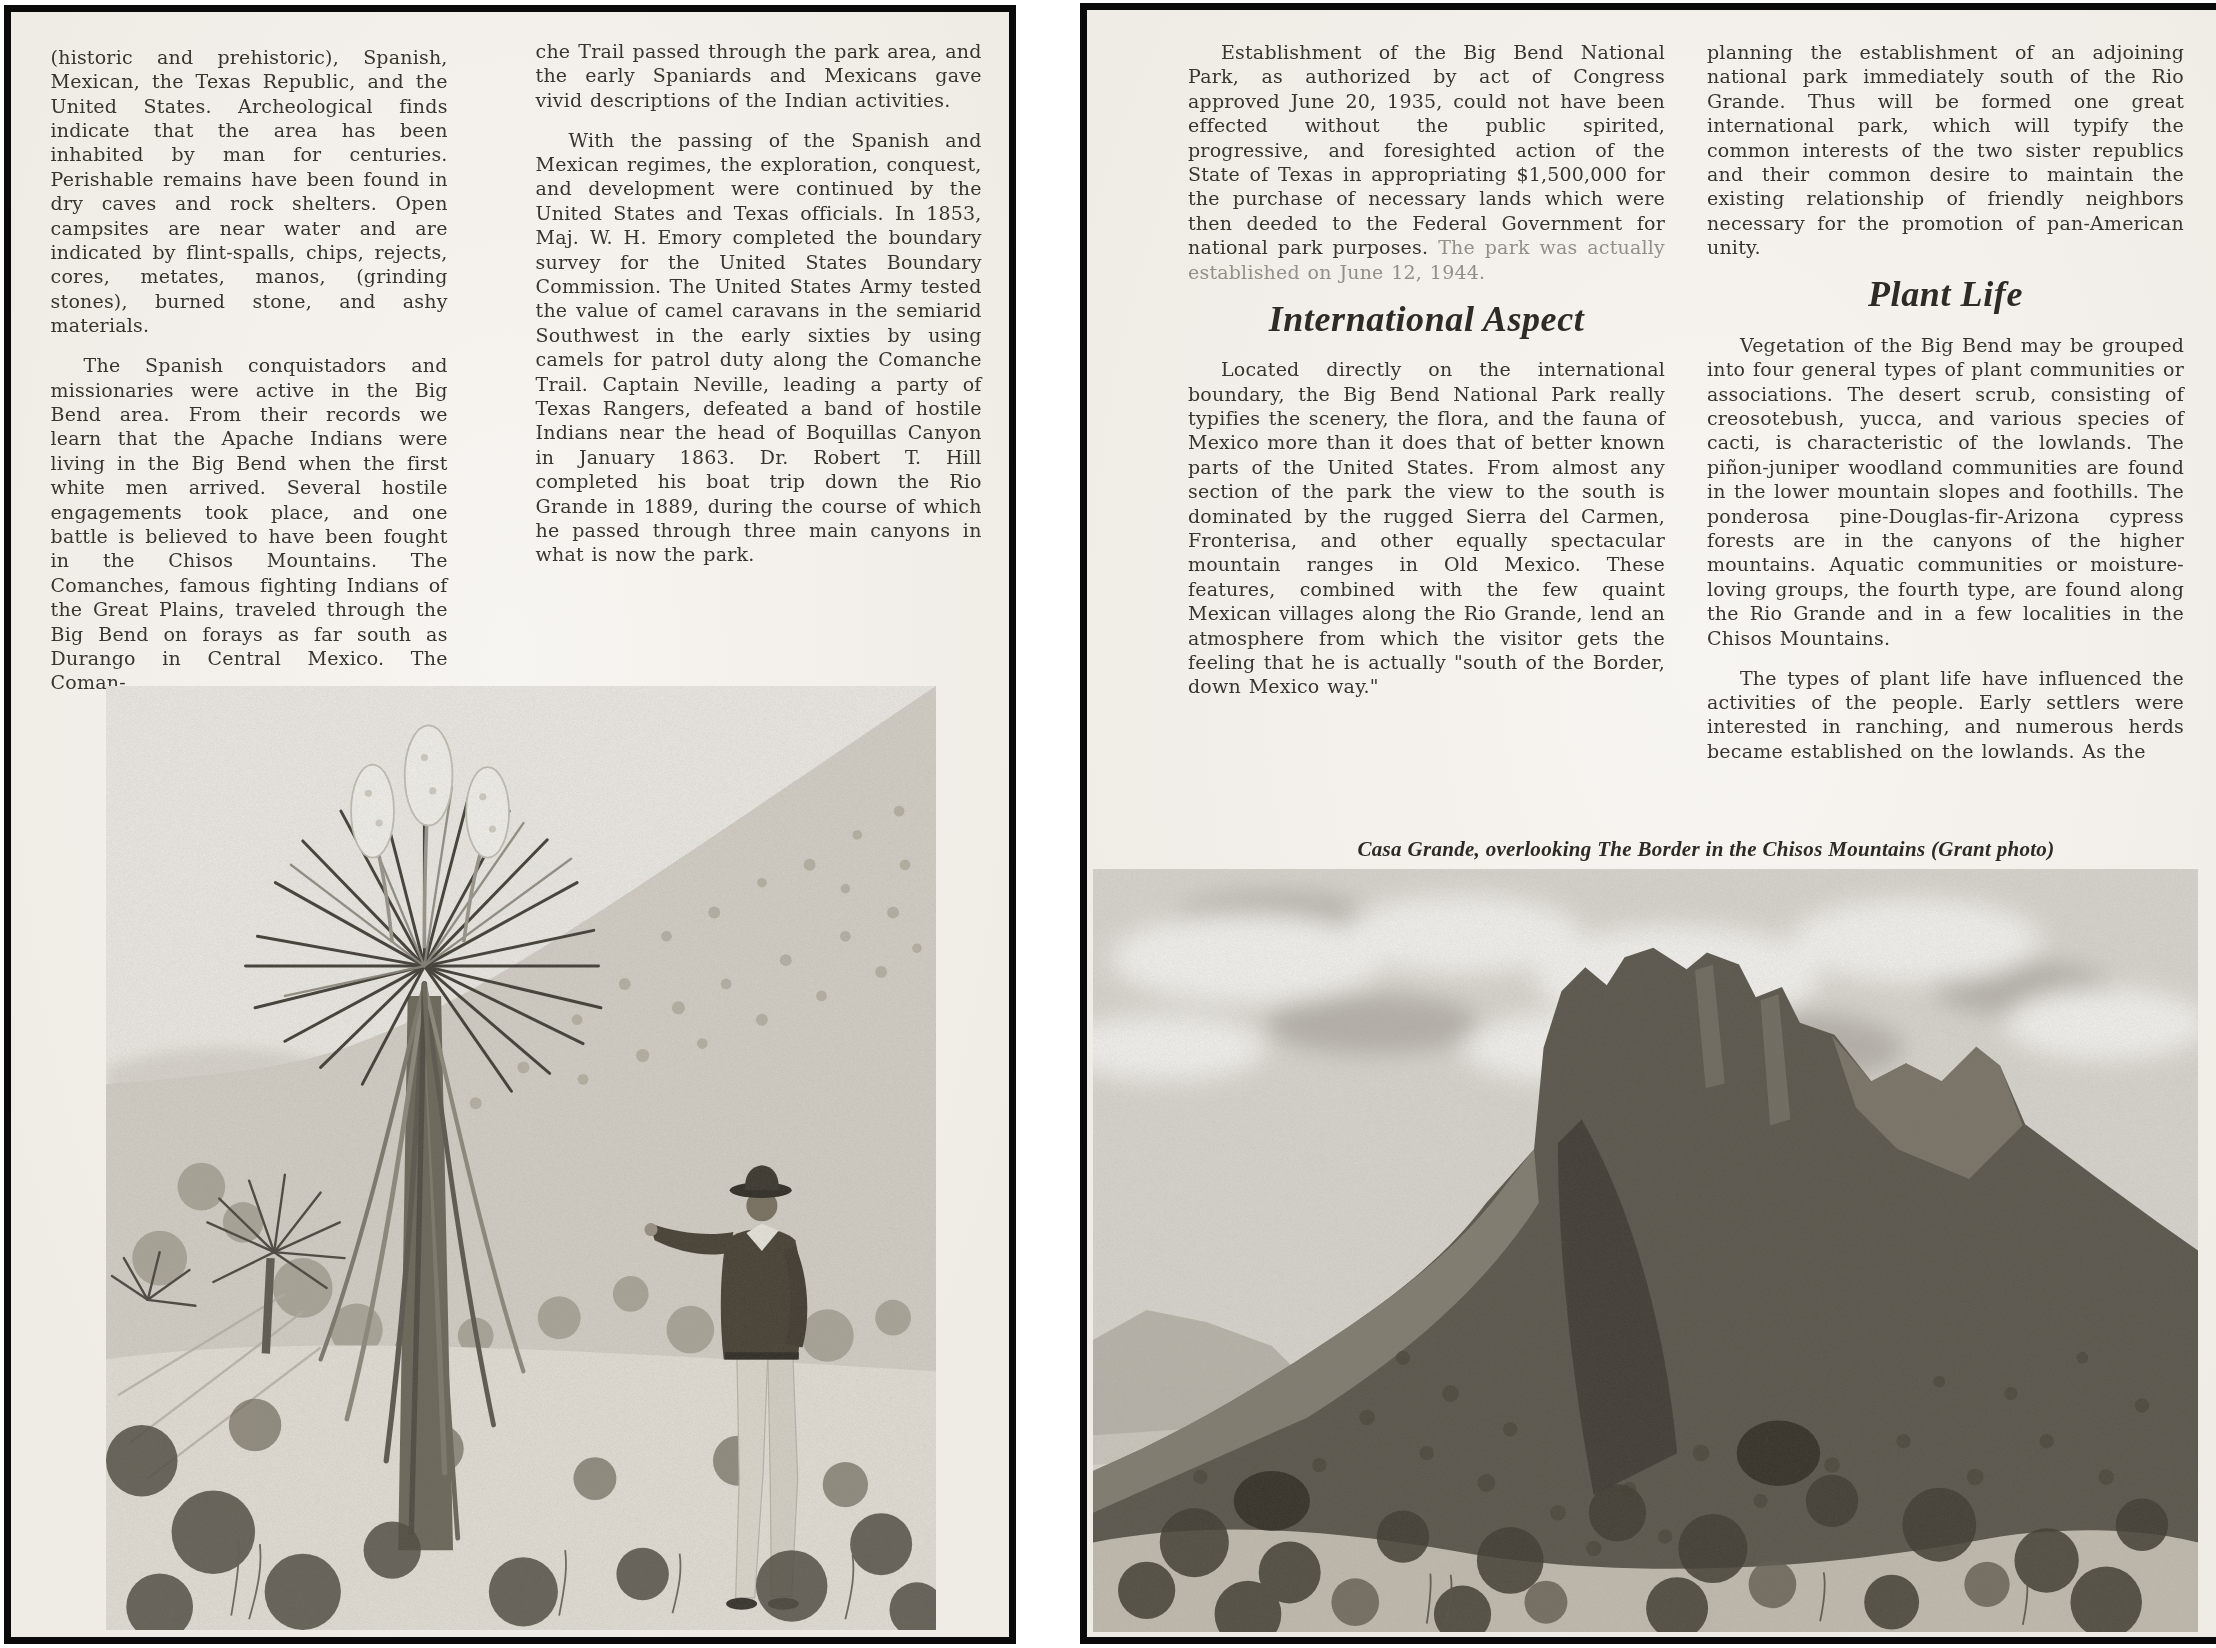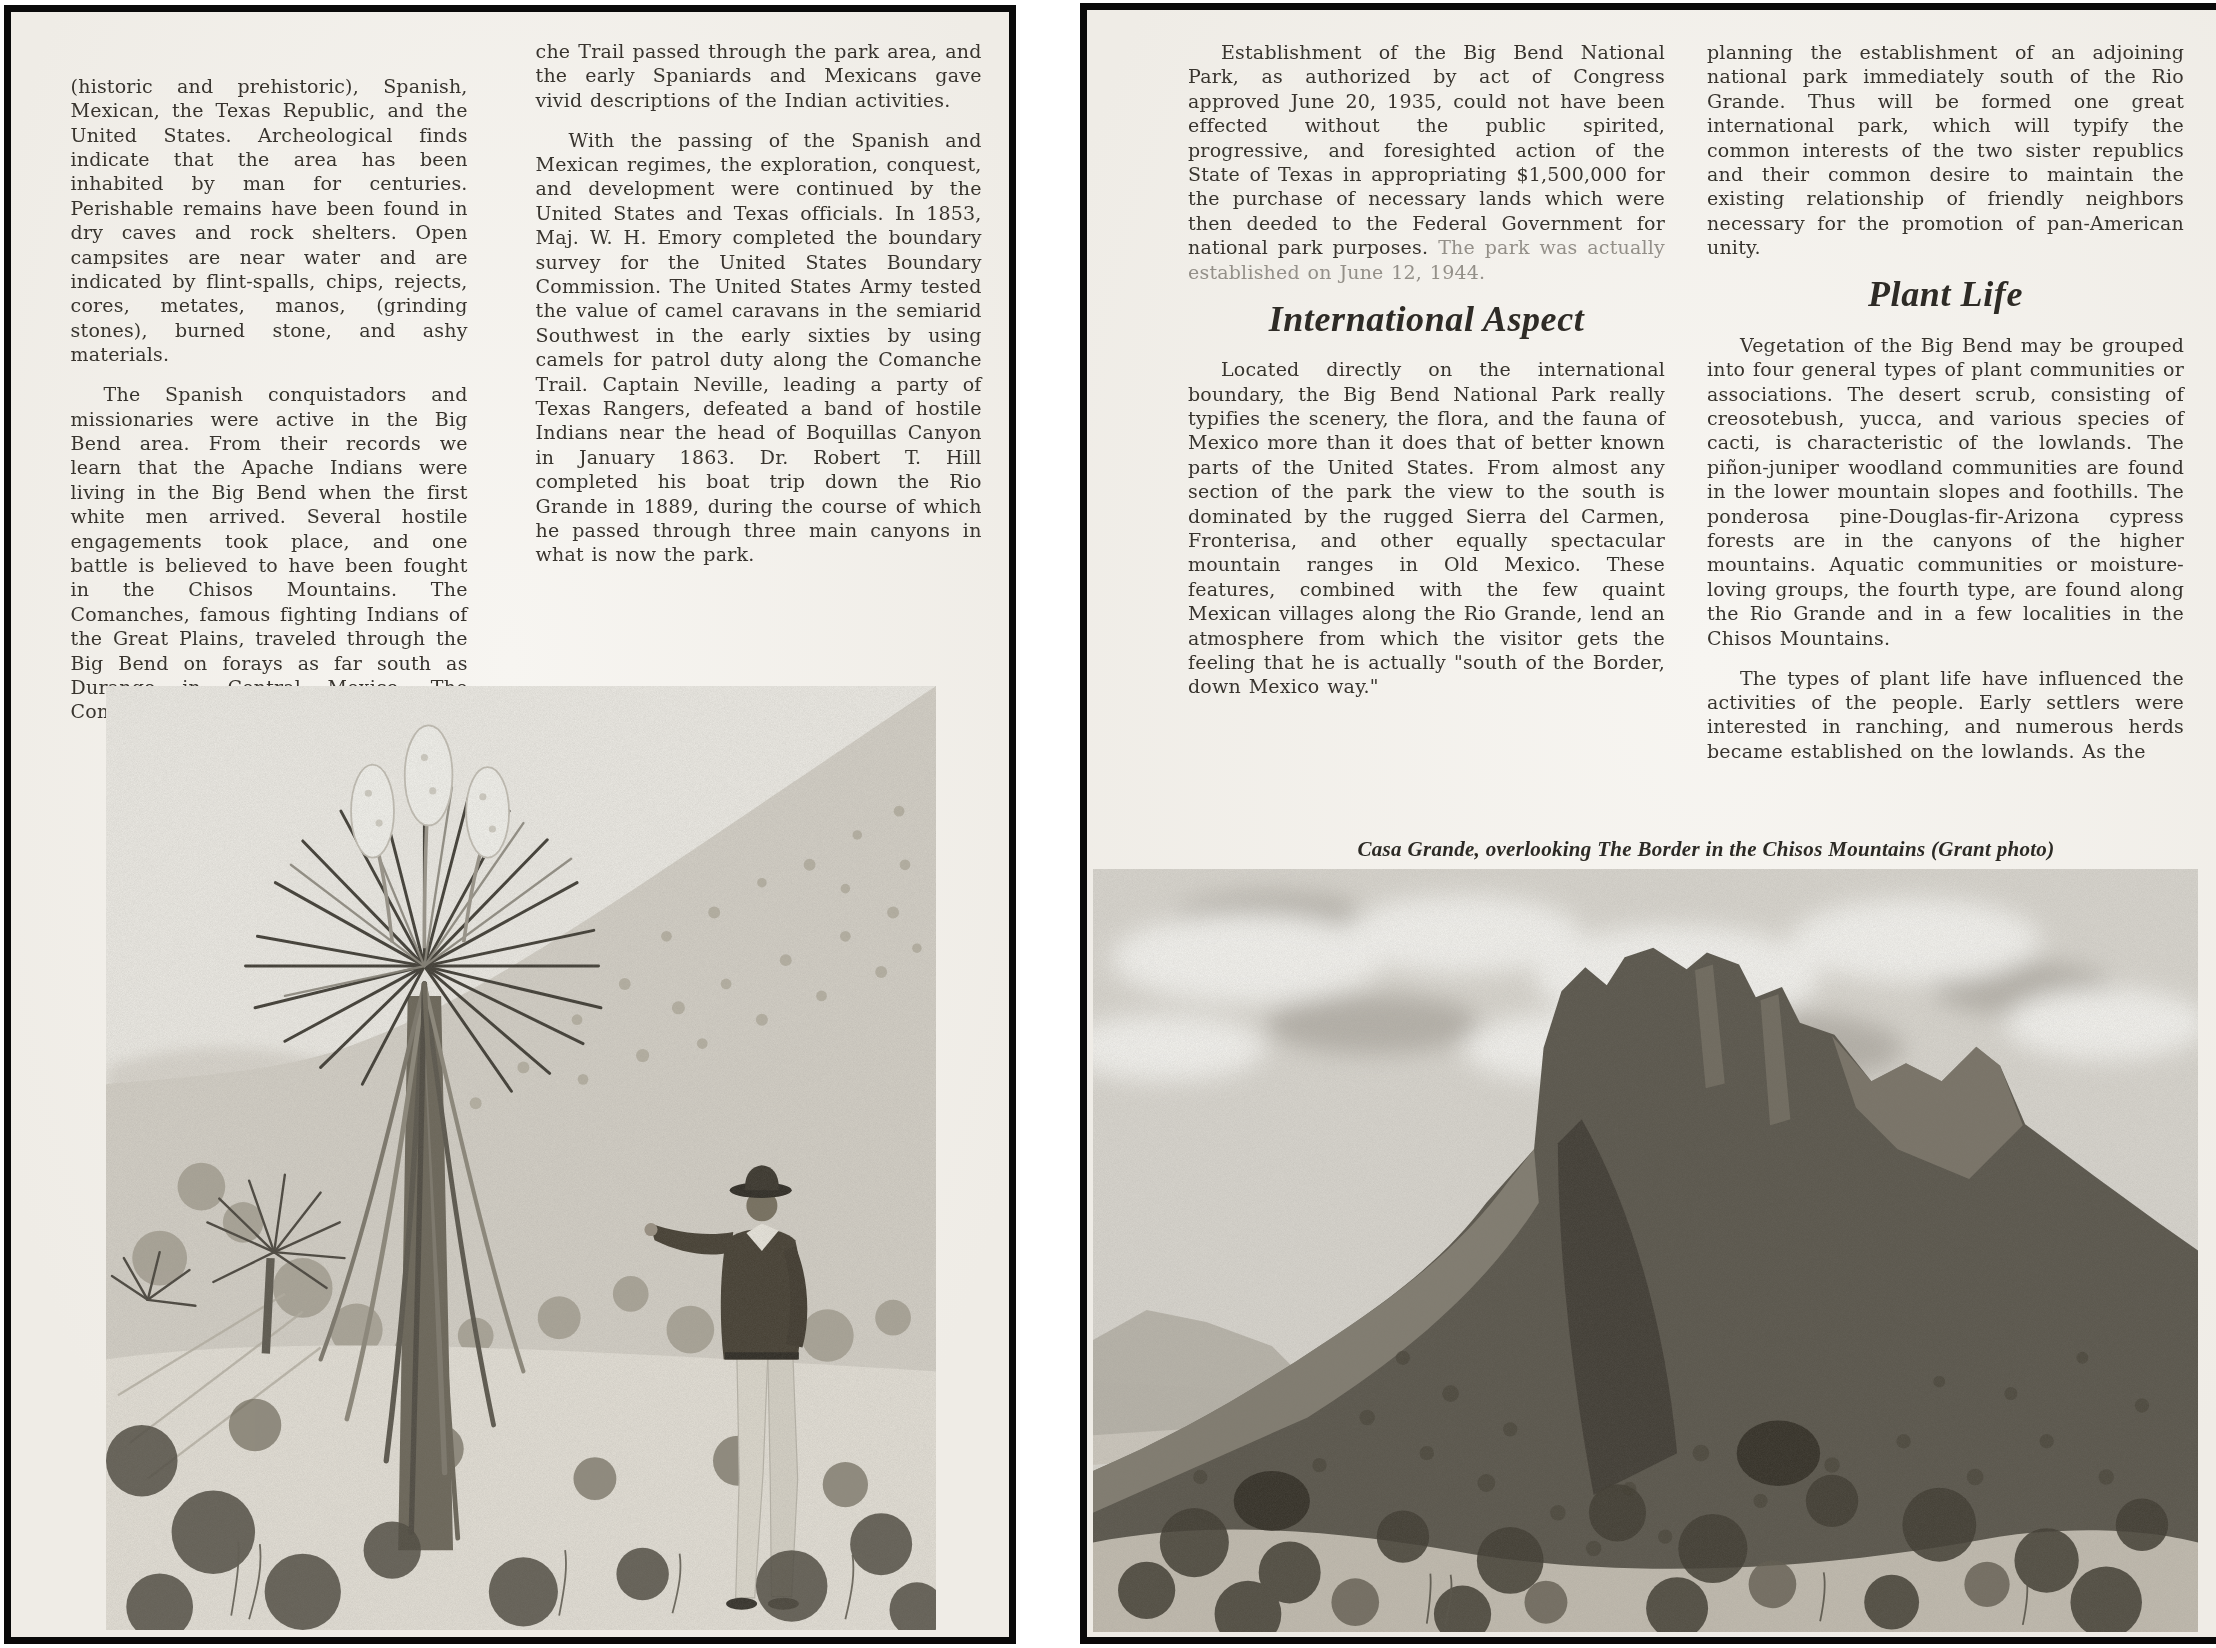--- a/index.html
+++ b/index.html
@@ -5,21 +5,21 @@
   * { margin:0; padding:0; box-sizing:border-box; }
   html,body { width:2216px; height:1649px; background:#ffffff; overflow:hidden;
               font-family:"DejaVu Serif", serif; }
   .sheet { position:absolute; background:#f4f2ee;
            background-image: radial-gradient(ellipse at 50% 40%, #f7f5f1 0%, #efece6 80%);
            border:7.2px solid #0a0a0a; }
   #sheet-left  { left:3.6px;   top:4.8px; width:1012px; height:1639px; }
   #sheet-right { left:1080px; top:3px; width:1252px; height:1641px; }
 
   .col { position:absolute; }
-  #l-col1 { left:60px;  top:33px; width:397px;margin-top:29px; }
+  #l-col1 { left:40px;  top:33px; width:397px; }
   #l-col2 { left:525px; top:27px; width:446px; }
   #r-col1 { left:101px;  top:30px; width:477px; }
   #r-col2 { left:620px; top:30px; width:477px; }
 
   .body-text { font-size:19px; line-height:24.4px; color:#38342e; text-align:justify;
                margin:0 0 15.5px 0; letter-spacing:0.2px; word-spacing:1.5px; }
   .indent { text-indent:33px; }
   .faded { color:#938f88; }
 
   .section-heading { font-family:"Liberation Serif", serif; font-style:italic; font-weight:600;

